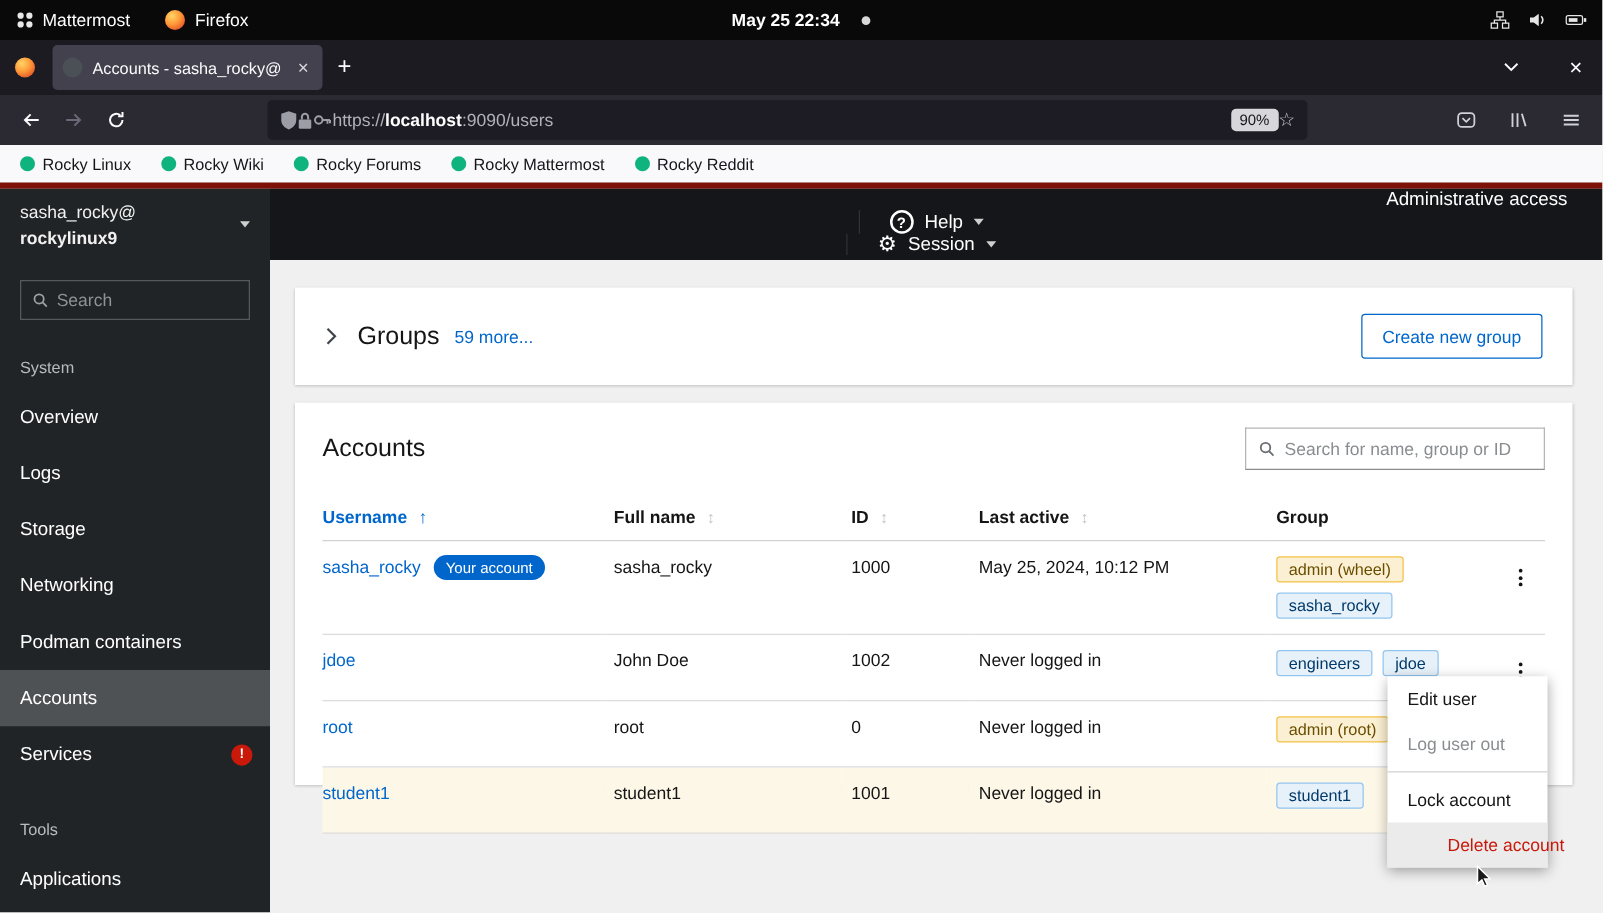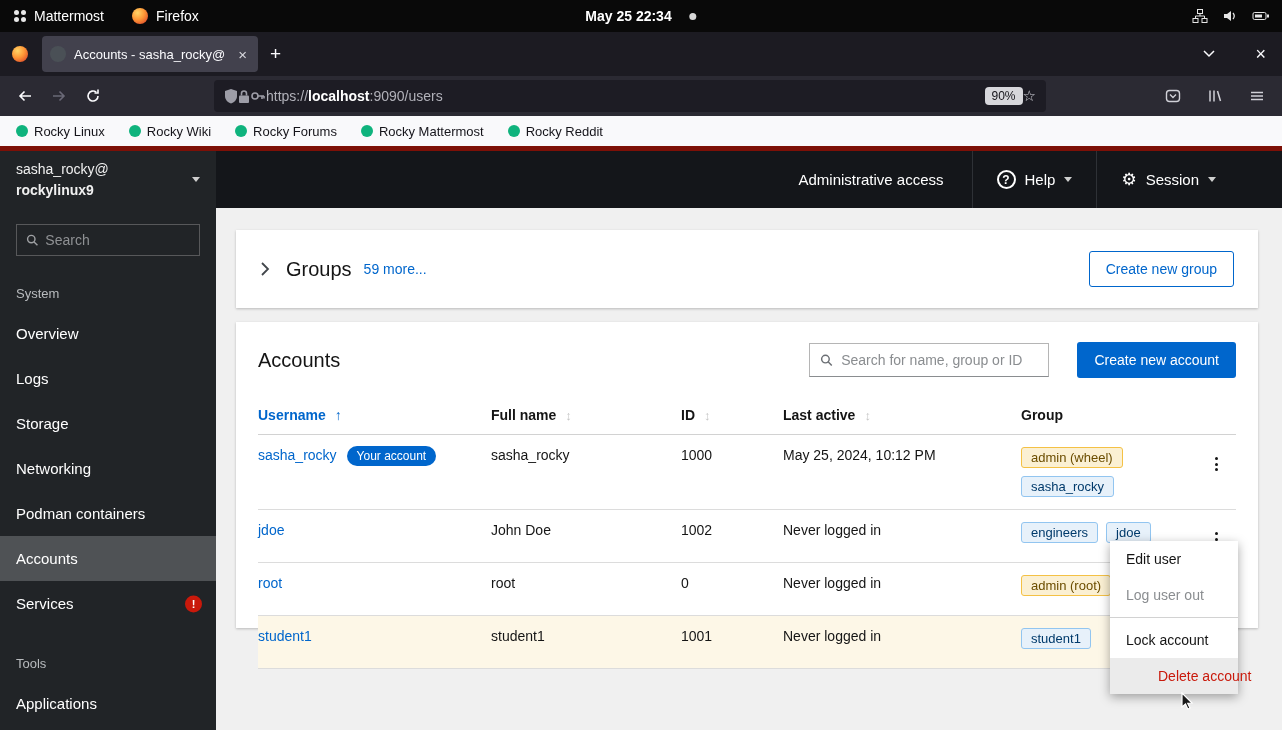--- a/index.html
+++ b/index.html
@@ -62,21 +62,21 @@
   .side-search input { background:transparent; border:none; outline:none; color:#f0f0f0; font-size:14px; width:100%; font-family:inherit; }
   .side-search input::placeholder { color:#8f9194; }
   .nav-label { padding:30px 16px 10px; font-size:13px; color:#b8bbbe; }
   .nav-item { padding:14px 16px; font-size:15px; color:#fff; cursor:pointer; position:relative; line-height:17px; }
   .nav-item.active { background:#4f5255; }
   .badge-danger { position:absolute; right:14px; top:50%; transform:translateY(-50%); width:17px; height:17px;
                   border-radius:50%; background:#c9190b; color:#fff; font-size:11px; font-weight:700;
                   display:flex; align-items:center; justify-content:center; }
 
   #masthead { position:absolute; top:0; left:216px; right:0; height:57px; background:#14161a; color:#fff;
-              display:flex; align-items:center; font-size:15px; }
+              display:flex; align-items:center; font-size:15px;flex-direction:column; }
   .admin-access { margin-left:auto; padding-right:28px; cursor:default; }
   .mast-item { height:100%; display:flex; align-items:center; gap:9px; padding:0 24px; border-left:1px solid #2e3136; cursor:pointer; }
   .help-icon { width:19px; height:19px; border:2px solid #fff; border-radius:50%; display:flex; align-items:center;
                justify-content:center; font-size:12px; font-weight:700; }
   .gear-icon { font-size:17px; line-height:1; }
   .mast-end { width:42px; height:100%; }
 
   #content { position:absolute; top:57px; left:216px; right:0; bottom:0; background:#f0f0f0; }
   .card { position:absolute; left:20px; right:24px; background:#fff;
           box-shadow:0 1px 3px rgba(0,0,0,.14), 0 1px 2px rgba(0,0,0,.1); }
@@ -333,21 +333,20 @@
       <div class="card" id="accounts-card">
         <div class="accounts-header">
           <span class="section-title">Accounts</span>
           <span class="acct-search">
             <svg width="14" height="14" viewBox="0 0 14 14">
                 <circle cx="6" cy="6" r="4.2" fill="none" stroke="#6a6e73" stroke-width="1.6"></circle>
                 <path d="M9.2 9.2 L13 13" stroke="#6a6e73" stroke-width="1.6"></path>
               </svg>
             <input placeholder="Search for name, group or ID" style="">
           </span>
-          <button class="btn btn-primary acct-create">Create new account</button>
         </div>
 
         <table class="accounts-table">
           <colgroup>
               <col style="width:225px">
               <col style="width:190px">
               <col style="width:102px">
               <col style="width:238px">
               <col style="width:183px">
               <col style="width:40px">

